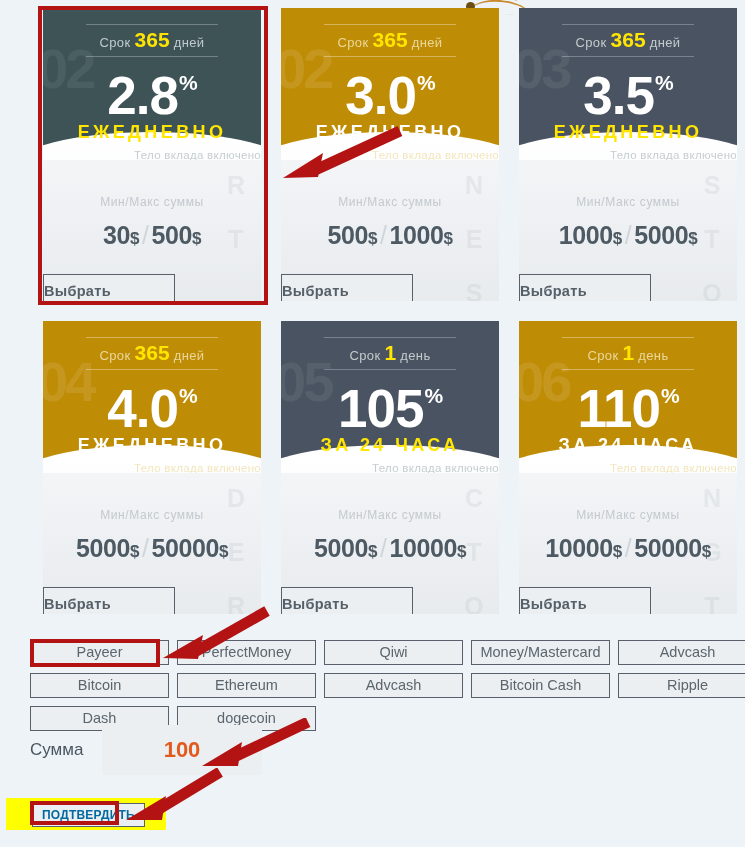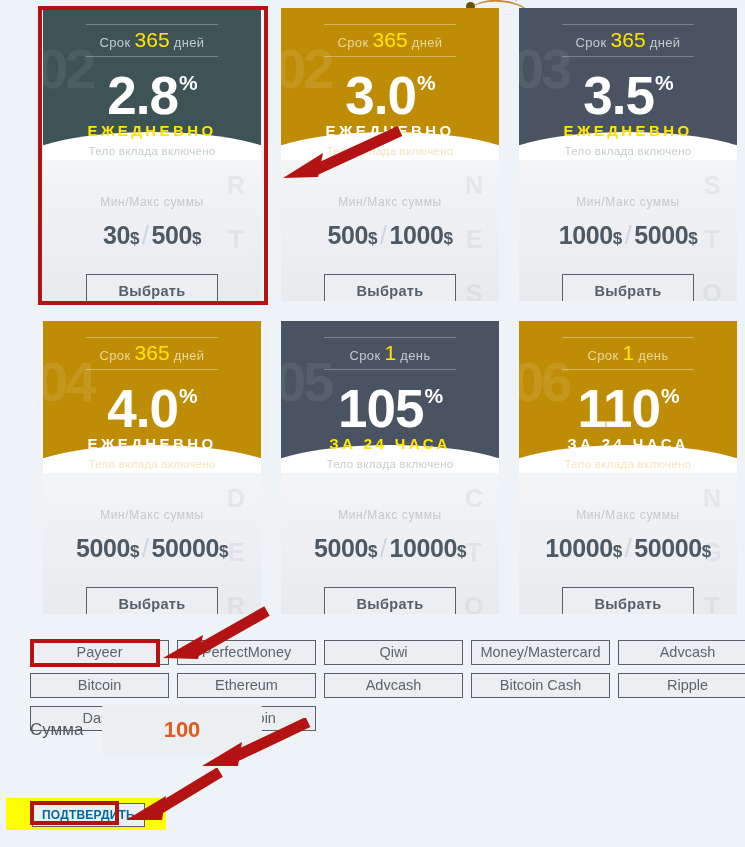--- a/index.html
+++ b/index.html
@@ -58,52 +58,52 @@
 
   .term {
     position: relative; z-index: 3;
     display: inline-block; padding: 3px 2px 4px;
     border-top: 1px solid rgba(255,255,255,.28);
     border-bottom: 1px solid rgba(255,255,255,.28);
     font-size: 13px; color: #c2cbcc; letter-spacing: .4px;
     min-width: 132px;
   }
   .card.gold .term { color: #e9d79a; border-color: rgba(255,255,255,.35); }
-  .term b { font-size: 21px; color: #ffe500; font-weight: normal; letter-spacing: 0; margin-top: 21px; }
+  .term b { font-size: 21px; color: #ffe500; font-weight: bold; letter-spacing: 0; margin-top: 21px; }
 
   .rate {
     position: relative; z-index: 3;
     margin-top: -2px; color: #ffffff; font-weight: bold;
     font-size: 53px; line-height: 56px; letter-spacing: -1px;
   }
   .rate sup { font-size: 21px; font-weight: bold; vertical-align: 24px; margin-left: 1px; }
   .period {
     position: relative; z-index: 3;
-    margin-top: -2px; font-size: 15px; font-weight: bold;
+    margin-top: -2px; font-size: 18px; font-weight: bold;
     letter-spacing: 3.4px; color: #ffe500;
   }
   .card.gold .period { color: #ffffff; }
   .body-note {
     position: relative; z-index: 3;
-    margin-top: 6px; font-size: 11.5px; color: #c6ced0; letter-spacing: .3px;
+    margin-top: 6px; font-size: 11.5px; color: #c6ced0; letter-spacing: .3px; text-align: right;
   }
   .card.gold .body-note { color: #f3e6bd; }
 
   .minmax-label {
     margin-top: 35px; text-align: center;
     font-size: 12px; color: #c3c9cf; letter-spacing: .6px;
   }
   .minmax {
     margin-top: 12px; text-align: center;
     font-size: 25px; font-weight: bold; color: #4d5a63; letter-spacing: -.4px;
   }
   .minmax .sfx { font-size: 17px; }
   .minmax .sep { color: #cfd6db; font-weight: normal; margin: 0 3px; }
 
-  .choose-wrap { margin-top: 24px; text-align: center; }
+  .choose-wrap { margin-top: 24px; }
   .choose {
     display: inline-block; width: 132px; padding: 8px 0;
     background: #eceff1; border: 1px solid #59606b;
     font-size: 14.5px; color: #566069; font-weight: bold; letter-spacing: .3px;
     cursor: pointer;
   }
 
   
   .wm {
     position: absolute; right: 10px; top: 150px; z-index: 1;
@@ -125,21 +125,21 @@
   }
   .method {
     height: 25px; line-height: 23px; text-align: center;
     background: #eceff1; border: 1px solid #59606b;
     font-size: 14.5px; color: #5b656e; cursor: pointer;
     overflow: hidden; white-space: nowrap;
   }
 
   
   .amount-row {
-    position: absolute; left: 30px; top: 705px;
+    position: absolute; left: 30px; top: 725px;
     display: flex; align-items: center;
   }
   .amount-label { font-size: 17px; color: #4a555f; width: 72px; }
   .amount-input {
     width: 160px; height: 50px; margin-left: 0px;
     background: #eceff1; border: none; border-radius: 3px;
     text-align: center; font-size: 22px; font-weight: bold; color: #e25a1c;
     font-family: "Liberation Sans", sans-serif;
   }
 

